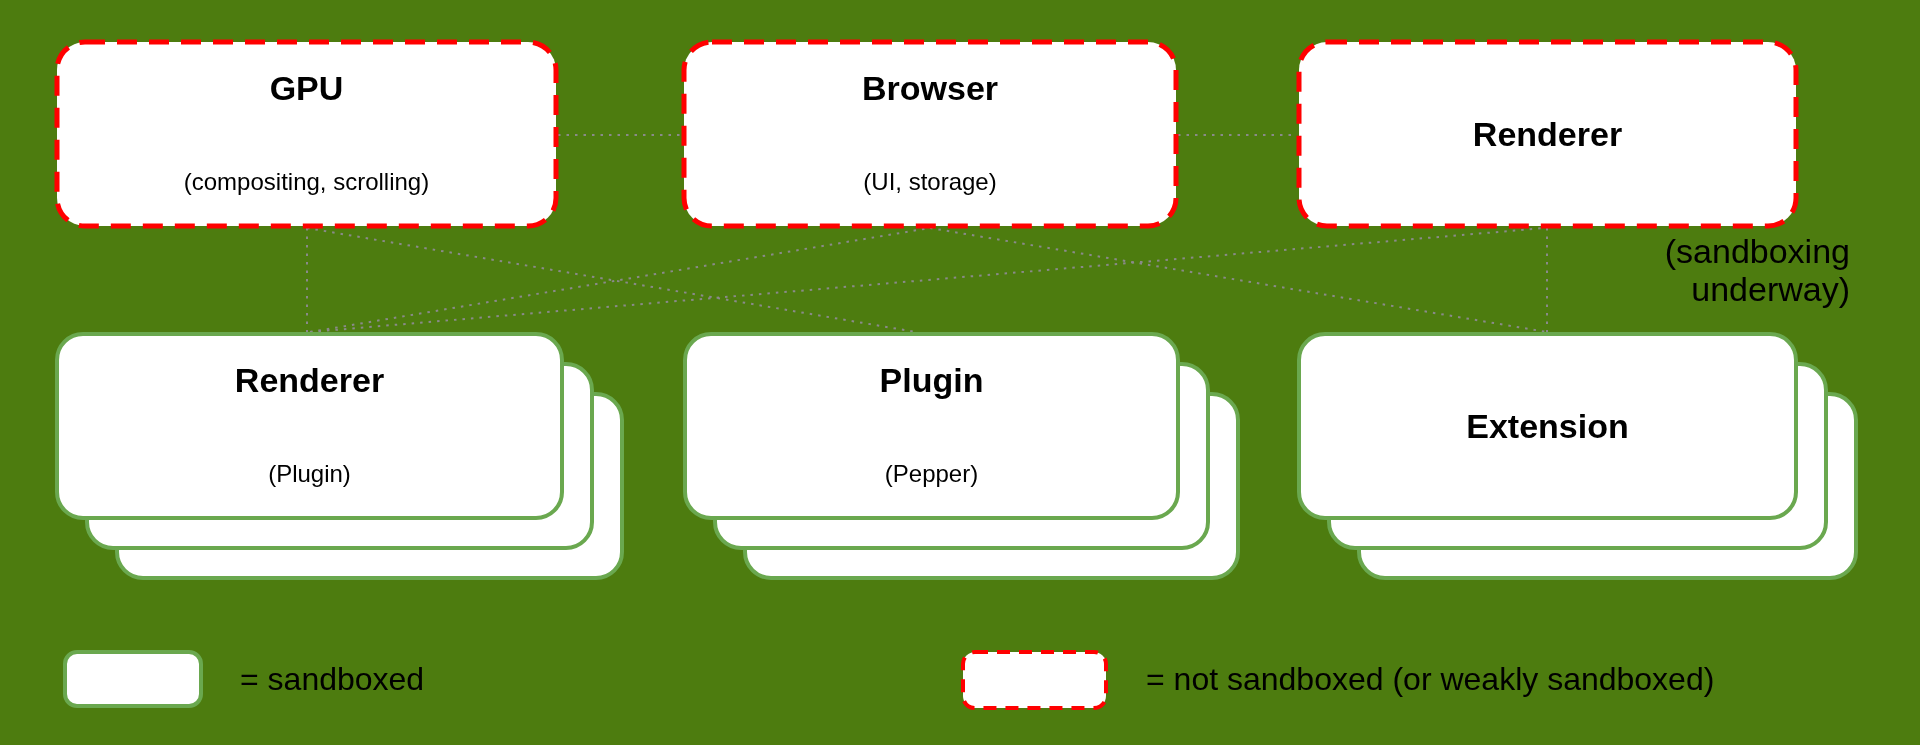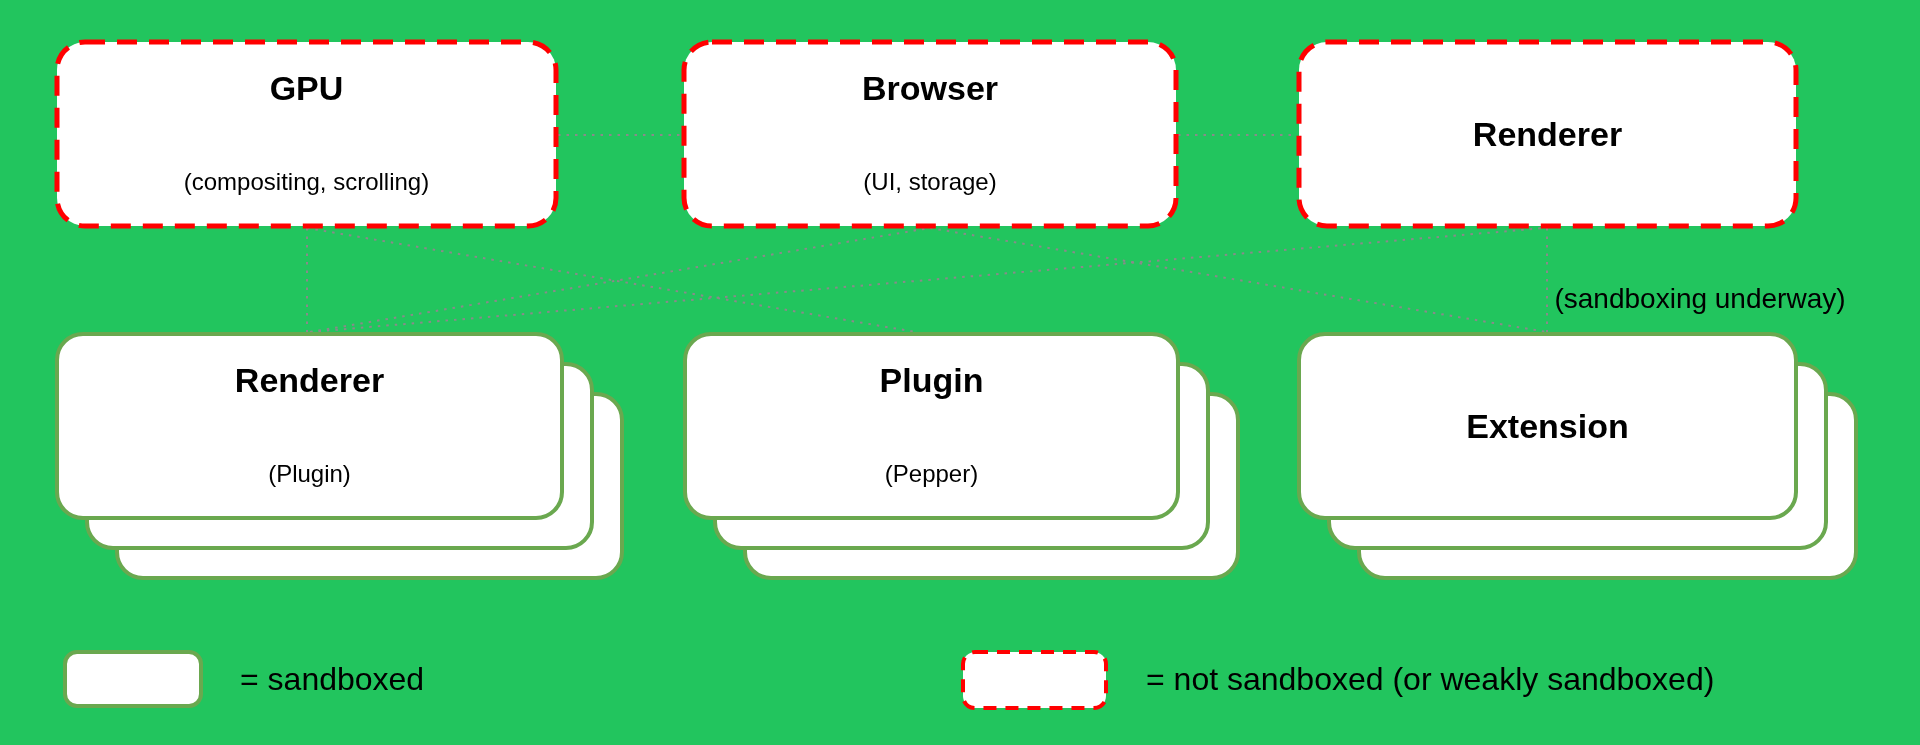--- a/index.html
+++ b/index.html
@@ -24,34 +24,34 @@
     justify-content:space-around;align-items:center;
     text-align:center;
   }
   .box-label.single{justify-content:center;}
   .box-label.shift-down{box-sizing:border-box;}
   .box-title{font-size:34px;font-weight:700;line-height:38px;}
   .box-sub{font-size:24px;font-weight:400;line-height:36px;}
 
   .note{
     position:absolute;left:1550px;top:232px;width:300px;
-    font-size:28px;line-height:38px;text-align:center;margin-top:48px;
+    font-size:34px;line-height:38px;text-align:right;
   }
   .legend-label{
     position:absolute;top:650px;height:58px;
     display:flex;align-items:center;
     font-size:32px;white-space:nowrap;
   }
   #legend-label-sandboxed{left:240px;}
   #legend-label-notsandboxed{left:1146px;}
 </style>
 </head>
 <body>
 
-<div id="stage" style="--green: #6aa84f; --red: #ff0000; --connector: #8a8a8a; color: rgb(0, 0, 0); background: #22c55e;">
+<div id="stage" style="--green: #6aa84f; --red: #ff0000; --connector: #8a8a8a; color: rgb(0, 0, 0); background: #4d7c0f;">
 
   <svg id="wires" viewBox="0 0 1920 745" xmlns="http://www.w3.org/2000/svg">
 
     <line class="connector" x1="558" y1="135" x2="682" y2="135"></line>
     <line class="connector" x1="1178" y1="135" x2="1297" y2="135"></line>
     <line class="connector" x1="307" y1="228" x2="307" y2="332"></line>
     <line class="connector" x1="307" y1="228" x2="916" y2="332"></line>
     <line class="connector" x1="310" y1="332" x2="930" y2="228"></line>
     <line class="connector" x1="310" y1="332" x2="1545" y2="228"></line>
     <line class="connector" x1="930" y1="228" x2="1547" y2="332"></line>

